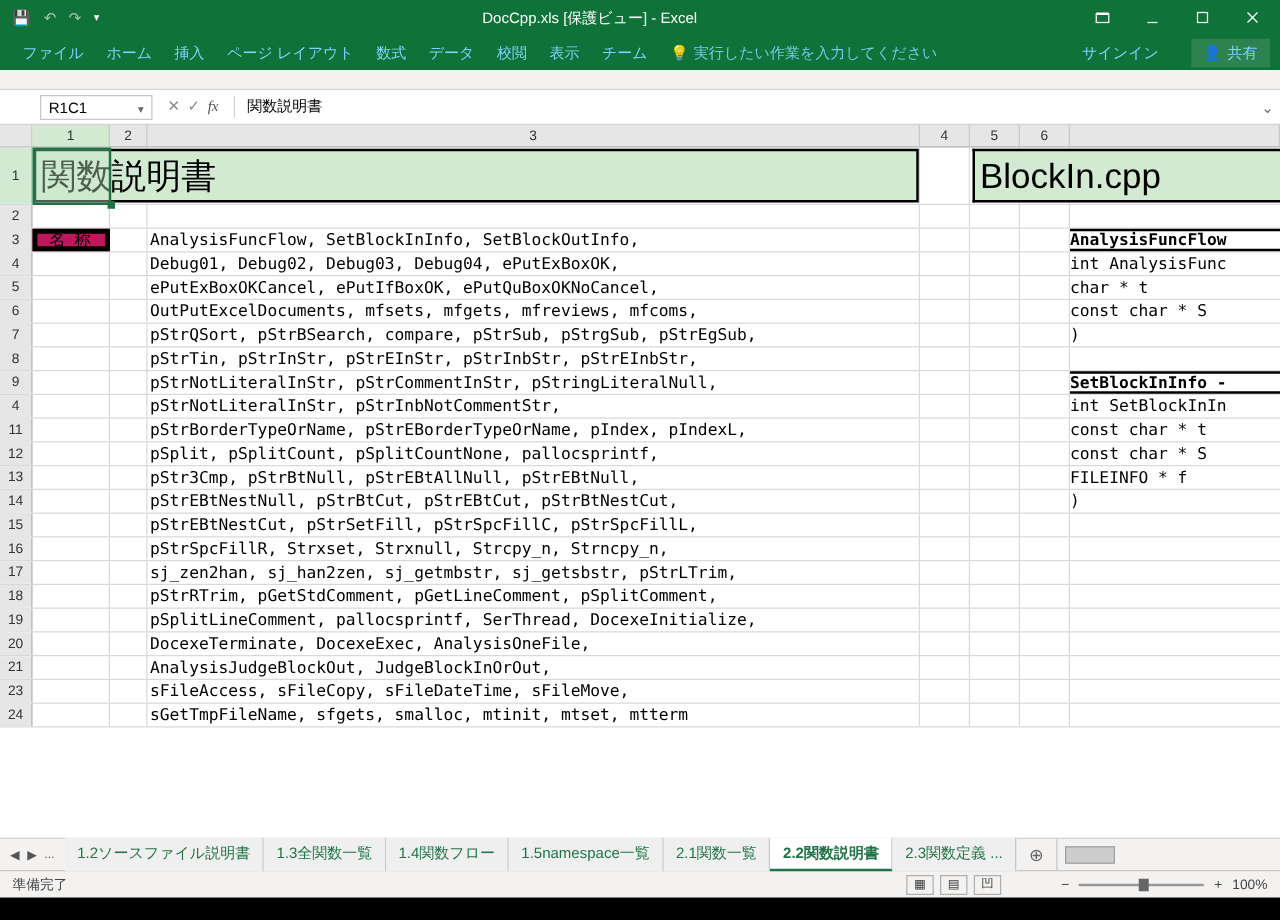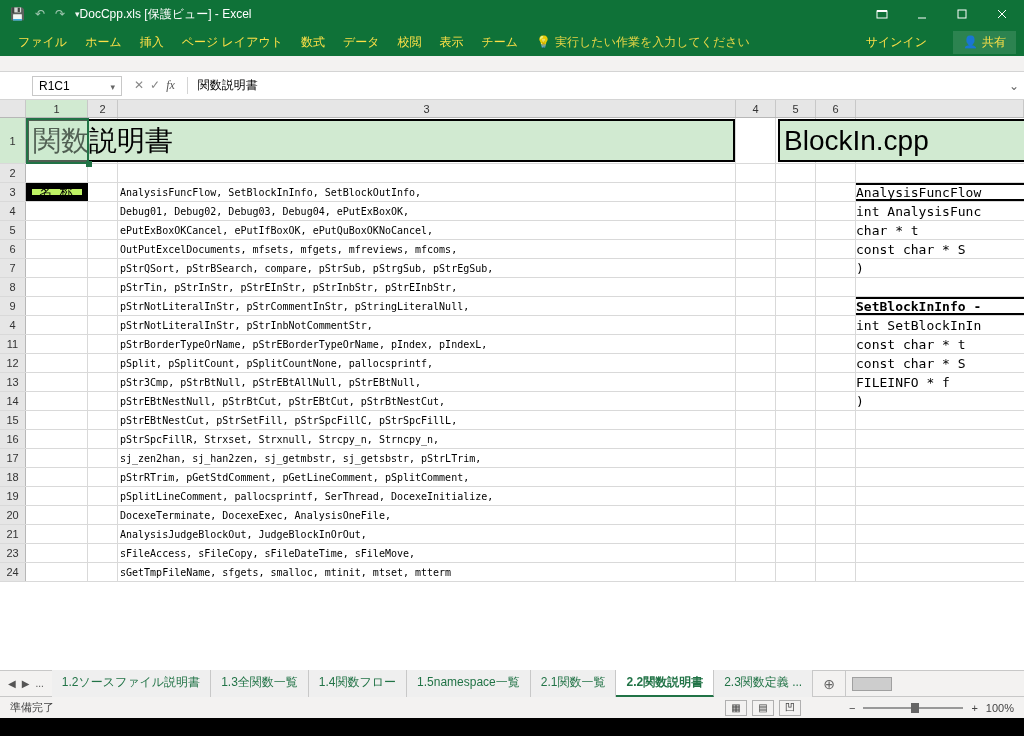--- a/index.html
+++ b/index.html
@@ -1,26 +1,26 @@
 <!DOCTYPE html>
 <html><head>
 <meta charset="utf-8">
 <style>
 * { margin: 0; padding: 0; box-sizing: border-box; font-family: "Meiryo UI", "Yu Gothic UI", sans-serif; }
 body { background: #fff; width: 1024px; height: 736px; overflow: hidden; font-size: 12px; }
 
 .titlebar { background: #0f7238; height: 28px; display: flex; align-items: center; color: #fff; padding: 0 4px; }
 .titlebar .qat { display: flex; gap: 10px; align-items: center; padding-left: 6px; }
 .titlebar .qat span { opacity: 0.95; }
-.titlebar .title { flex: 1; text-align: left; font-size: 12px; }
+.titlebar .title { flex: 1; text-align: center; font-size: 12px; }
 .titlebar .winbtns { display: flex; gap: 4px; align-items: center; }
 .titlebar .winbtns span { width: 36px; height: 22px; display: inline-flex; align-items: center; justify-content: center; }
 .titlebar .winbtns svg { width: 12px; height: 12px; stroke: #fff; stroke-width: 1; fill: none; }
 
-.ribbon { background: #0f7238; height: 28px; display: flex; align-items: center; color: #fde047; gap: 18px; padding-left: 18px; font-size: 12px; }
+.ribbon { background: #0f7238; height: 28px; display: flex; align-items: center; color: #7dd3fc; gap: 18px; padding-left: 18px; font-size: 12px; }
 .ribbon .tab { cursor: pointer; }
 .ribbon .tell { display: flex; align-items: center; gap: 4px; opacity: 0.9; }
 .ribbon .spacer { flex: 1; }
 .ribbon .signin { margin-right: 8px; }
 .ribbon .share { background: rgba(255,255,255,0.12); padding: 3px 10px; margin-right: 8px; display: flex; align-items: center; gap: 4px; }
 
 .toolstrip { height: 16px; background: #f3f2f1; border-bottom: 1px solid #d4d4d4; }
 
 .formulabar { height: 28px; background: #fff; display: flex; align-items: center; border-bottom: 1px solid #d4d4d4; gap: 6px; padding-left: 24px; }
 .namebox { width: 90px; border: 1px solid #c8c8c8; margin-left: 8px; padding: 2px 6px; font-size: 12px; display: flex; justify-content: space-between; align-items: center; }
@@ -42,32 +42,32 @@
 .ch6 { width: 40px; }
 .ch7 { flex: 1; }
 
 .rows { }
 .row { display: flex; height: 19px; border-bottom: 1px solid #d9d9d9; }
 .row.tall { height: 46px; }
 .rowhead { width: 26px; background: #e6e6e6; border-right: 1px solid #b7b7b7; display: flex; align-items: center; justify-content: center; font-size: 11px; color: #333; }
 .row.tall .rowhead { background: #d1ead1; } 
 .c1 { width: 62px; border-right: 1px solid #d9d9d9; display: flex; align-items: center; justify-content: center; font-family: "MS Mincho", serif; font-size: 13px; letter-spacing: 2px; }
 .c2 { width: 30px; border-right: 1px solid #d9d9d9; }
-.c3 { width: 618px; border-right: 1px solid #d9d9d9; display: flex; align-items: center; padding-left: 2px; font-family: "MS Gothic", monospace; font-size: 10px; white-space: nowrap; overflow: hidden; }
+.c3 { width: 618px; border-right: 1px solid #d9d9d9; display: flex; align-items: center; padding-left: 2px; font-family: "MS Gothic", monospace; font-size: 13px; white-space: nowrap; overflow: hidden; }
 .c4 { width: 40px; border-right: 1px solid #d9d9d9; }
 .c5 { width: 40px; border-right: 1px solid #d9d9d9; }
 .c6 { width: 40px; border-right: 1px solid #d9d9d9; }
 .c7 { flex: 1; font-family: "MS Gothic", monospace; font-size: 13px; white-space: nowrap; overflow: hidden; display: flex; align-items: center; }
 
 .bigcell-a { position: absolute; border: 2px solid #000; background: #d1ead1; font-family: "MS Mincho", serif; font-weight: normal; font-size: 28px; display: flex; align-items: center; padding-left: 4px; }
 .bigcell-b { position: absolute; border-top: 2px solid #000; border-bottom: 2px solid #000; border-left: 2px solid #000; background: #d1ead1; font-family: "MS Gothic", monospace; font-size: 28px; display: flex; align-items: center; padding-left: 4px; }
 .sel-outline { position: absolute; border: 2px solid #217346; background: rgba(200,234,205,0.4); pointer-events: none; }
 .sel-handle { position: absolute; width: 6px; height: 6px; background: #217346; }
 
-.hdr-name { background: #bef264; border: 6px solid #000000; text-align: right; }
+.hdr-name { background: #be185d; border: 4px solid #000000; text-align: right; }
 
 .rfunc-hdr { background: #fff; border-bottom: 2px solid #000; border-top: 2px solid #000; font-weight: normal; }
 
 .sheet-tabs { height: 26px; background: #f3f2f1; border-top: 1px solid #c8c8c8; display: flex; align-items: center; font-size: 12px; }
 .sheet-tabs .nav { display: flex; gap: 6px; padding: 0 8px; color: #555; }
 .sheet-tabs .nav span { font-size: 10px; }
 .sheet-tabs .tab { padding: 4px 10px; border-right: 1px solid #c8c8c8; background: #efefef; color: #217346; cursor: pointer; white-space: nowrap; }
 .sheet-tabs .tab.active { background: #fff; border-bottom: 2px solid #217346; font-weight: bold; }
 .sheet-tabs .addsheet { padding: 0 10px; color: #666; font-size: 14px; }
 .sheet-tabs .hscroll { flex: 1; border-left: 1px solid #c8c8c8; height: 100%; display: flex; align-items: center; padding-left: 6px; }
@@ -191,21 +191,21 @@
         <div class="c7"></div>
       </div>
       <div class="row">
         <div class="rowhead">3</div>
         <div class="c1 hdr-name">名 称</div>
         <div class="c2"></div>
         <div class="c3">AnalysisFuncFlow, SetBlockInInfo, SetBlockOutInfo,</div>
         <div class="c4"></div>
         <div class="c5"></div>
         <div class="c6"></div>
-        <div class="c7 rfunc-hdr" style="font-weight: normal;">AnalysisFuncFlow</div>
+        <div class="c7 rfunc-hdr" style="font-weight: bold;">AnalysisFuncFlow</div>
       </div>
       <div class="row">
         <div class="rowhead">4</div>
         <div class="c1"></div>
         <div class="c2"></div>
         <div class="c3">Debug01, Debug02, Debug03, Debug04, ePutExBoxOK,</div>
         <div class="c4"></div>
         <div class="c5"></div>
         <div class="c6"></div>
         <div class="c7">int AnalysisFunc</div>

